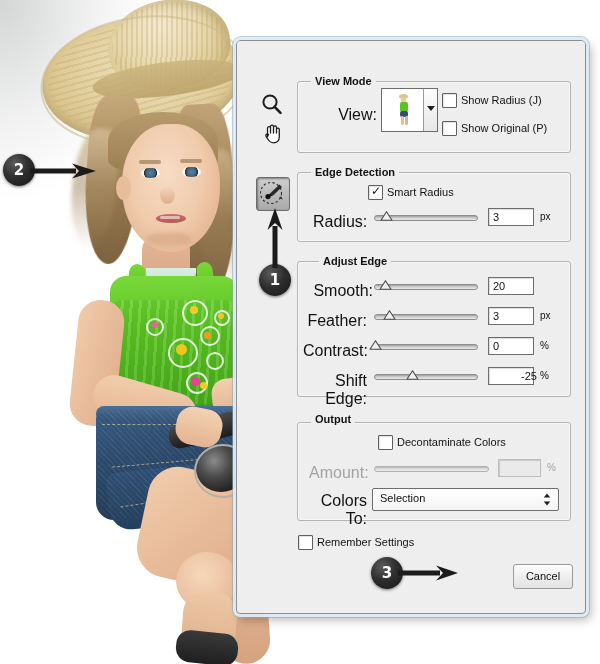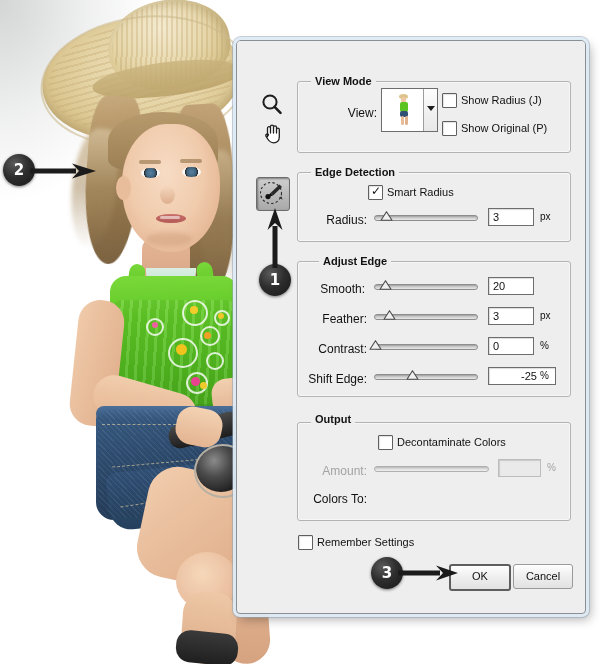--- a/index.html
+++ b/index.html
@@ -180,21 +180,21 @@
     background:linear-gradient(180deg,#cfcfcf,#a9a9a9);
     border:1px solid #6c6c6c;border-radius:3px;
     box-shadow:inset 1px 1px 2px rgba(0,0,0,.38);}
 
   
   .group{position:absolute;border:1px solid #b3b3b3;border-radius:3px;
     box-shadow:inset 0 0 0 1px #f7f7f7;}
   .group-title{position:absolute;font-weight:bold;font-size:11px;color:#111;
     background:#eeeeee;padding:0 4px;}
 
-  .lbl{position:absolute;font-size:12px;color:#111;text-align:right;}
+  .lbl{position:absolute;font-size:16px;color:#111;text-align:right;}
   .lbl.dis{color:#a3a3a3;}
   .unit{position:absolute;font-size:10px;color:#111;}
   .unit.dis{color:#a3a3a3;}
 
   
   .cb{position:absolute;width:13px;height:13px;background:#fff;
     border:1px solid #5f5f5f;border-radius:1px;cursor:pointer;
     box-shadow:inset 1px 1px 1px rgba(0,0,0,.12);}
   .cb .tick{position:absolute;left:2px;top:-1px;font-size:12px;line-height:13px;color:#111;}
   .cb-lbl{position:absolute;font-size:11px;color:#111;cursor:pointer;}
@@ -399,21 +399,21 @@
           <path d="M6.5 0.7 L12 9.3 H1 z" fill="#f0f0f0" stroke="#4c4c4c" stroke-width="1.1" stroke-linejoin="round"></path>
         </svg>
       </div>
     </div>
     <div class="num" style="left:251px;top:167px;width:46px;">3</div>
     <div class="unit" style="left:303px;top:170px;">px</div>
 
     <div class="group" style="left:60px;top:220px;width:272px;height:134px;"></div>
     <div class="group-title" style="left:82px;top:214px;">Adjust Edge</div>
 
-    <div class="lbl" style="left:68px;top:241px;width:60px;">Smooth:</div>
+    <div class="lbl" style="left:76px;top:241px;width:60px;">Smooth:</div>
     <div class="slider" style="left:137px;top:238px;width:104px;">
       <div class="track"></div>
       <div class="knob" style="left:11%;">
         <svg width="13" height="12" viewBox="0 0 13 12">
             <path d="M6.5 0.7 L12 9.3 H1 z" fill="#f0f0f0" stroke="#4c4c4c" stroke-width="1.1" stroke-linejoin="round"></path>
           </svg>
       </div>
     </div>
     <div class="num" style="left:251px;top:236px;width:46px;">20</div>
     <div class="unit" style="left:303px;top:239px;"></div>
@@ -444,42 +444,48 @@
 
     <div class="lbl" style="left:58px;top:331px;width:72px;">Shift Edge:</div>
     <div class="slider" style="left:137px;top:328px;width:104px;">
       <div class="track"></div>
       <div class="knob" style="left:37%;">
         <svg width="13" height="12" viewBox="0 0 13 12">
             <path d="M6.5 0.7 L12 9.3 H1 z" fill="#f0f0f0" stroke="#4c4c4c" stroke-width="1.1" stroke-linejoin="round"></path>
           </svg>
       </div>
     </div>
-    <div class="num" style="left:251px;top:326px;width:68px;padding-left:32px;">-25</div>
+    <div class="num" style="left:251px;top:326px;width:46px;padding-left:32px;">-25</div>
     <div class="unit" style="left:303px;top:329px;">%</div>
 
     <div class="group" style="left:60px;top:381px;width:272px;height:97px;"></div>
     <div class="group-title" style="left:74px;top:372px;">Output</div>
 
     <div class="cb" style="left:141px;top:394px;"></div>
     <div class="cb-lbl" style="left:160px;top:395px;">Decontaminate Colors</div>
 
     <div class="lbl dis" style="left:72px;top:423px;width:58px;">Amount:</div>
     <div class="slider" style="left:137px;top:420px;width:115px;">
       <div class="track dis"></div>
     </div>
     <div class="num dis" style="left:261px;top:418px;width:43px;"></div>
     <div class="unit dis" style="left:310px;top:421px;">%</div>
 
     <div class="lbl" style="left:62px;top:451px;width:68px;">Colors To:</div>
+    <div id="output-combo">
+      <div class="val">Selection</div>
+      <svg class="spin" viewBox="0 0 8 13">
+        <path d="M4 0.5 L7.2 4.4 H0.8 z" fill="#1d1d1d"></path>
+        <path d="M4 12.5 L7.2 8.6 H0.8 z" fill="#1d1d1d"></path>
+      </svg>
+    </div>
 
     <div class="cb" style="left:61px;top:494px;"></div>
     <div class="cb-lbl" style="left:80px;top:495px;">Remember Settings</div>
 
-    <div class="btn default" style="left:212px;top:523px;width:58px;">OK</div>
     <div class="btn" style="left:276px;top:523px;width:58px;">Cancel</div>
   </div>
 </div>
 
 <div class="marker" style="left:3px;top:154px;width:32px;height:32px;font-size:15px;line-height:32px;">
   <span>2</span>
 </div>
 <svg class="anno-arrow" style="left:30px;top:162px;width:68px;height:18px;" viewBox="0 0 68 18">
   <rect x="0" y="6.5" width="46" height="5" fill="#1b1b1b"></rect>
   <path d="M42 1.5 L66 9 L42 16.5 L49 9 z" fill="#1b1b1b"></path>

